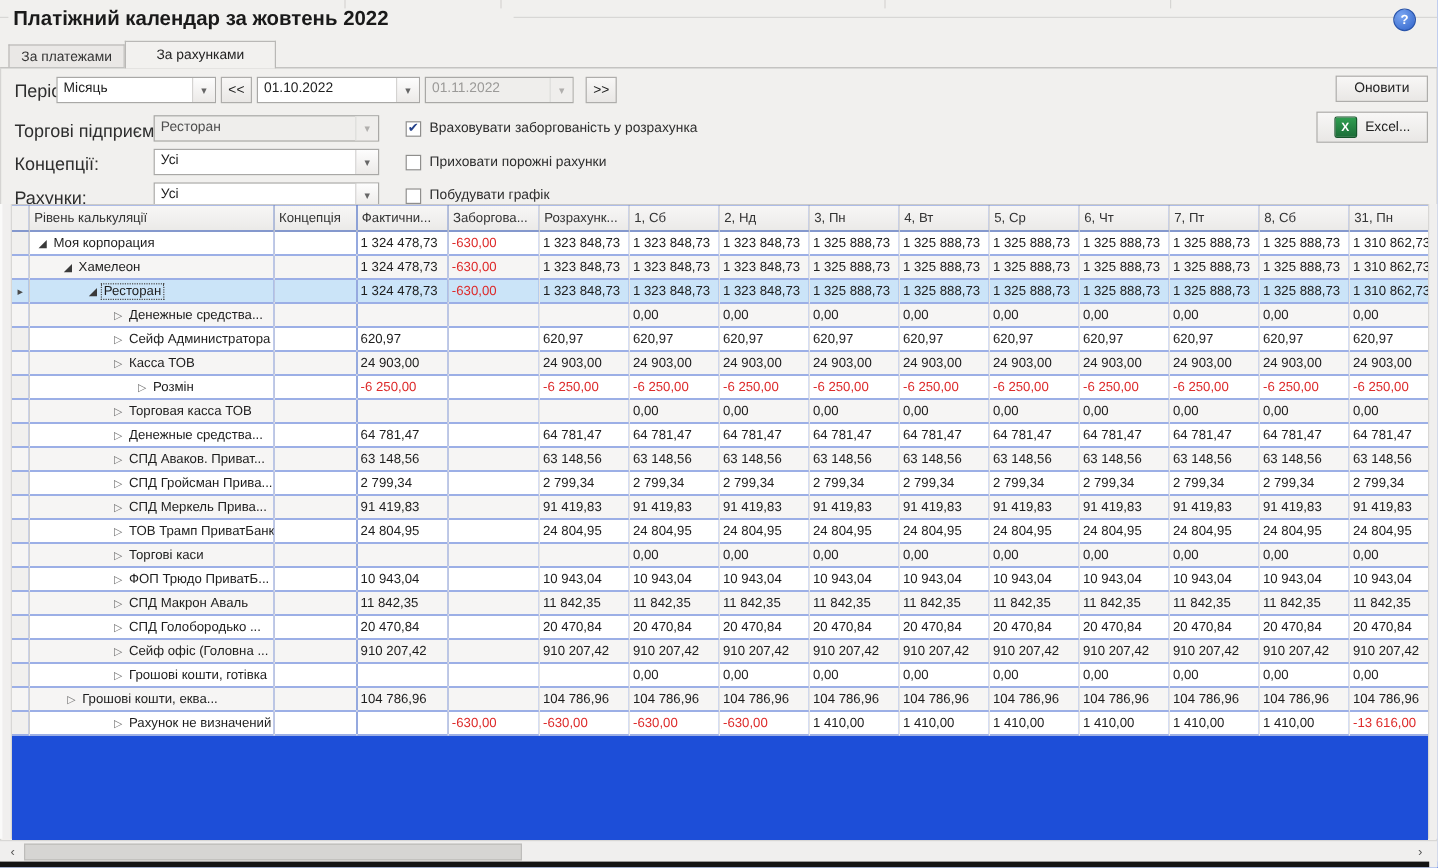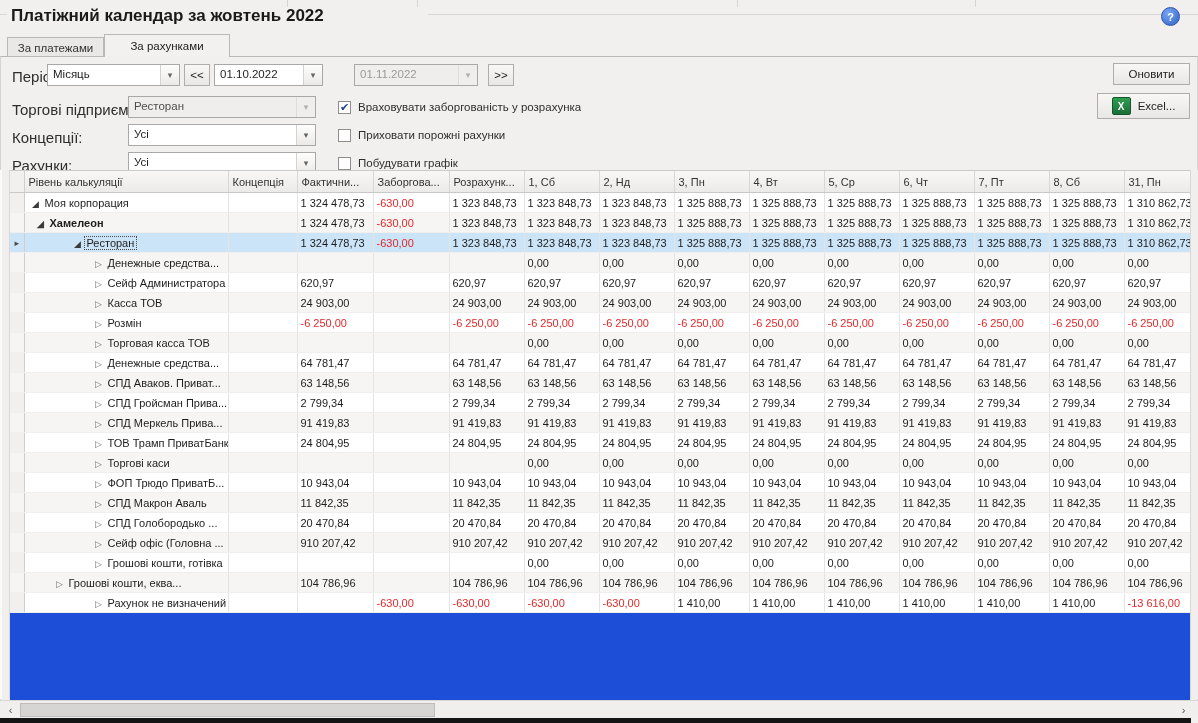--- a/index.html
+++ b/index.html
@@ -79,21 +79,21 @@
   <div class="tab active" style="left:104px;width:126px">За рахунками</div>
 
   <div class="panel"></div>
 
   <div class="lbl" style="left:12px;top:68px">Період</div>
   <div class="combo" style="left:47px;top:64px;width:133px">
     <span class="txt">Місяць</span>
     <span class="arrowbox">▾</span>
   </div>
   <div class="btn" style="left:184px;top:64px;width:26px;height:22px">&lt;&lt;</div>
-  <div class="combo" style="left:214px;top:64px;width:109px">
+  <div class="combo" style="left:214px;top:64px;width:136px">
     <span class="txt">01.10.2022</span>
     <span class="arrowbox">▾</span>
   </div>
   <div class="combo disabled dim" style="left:354px;top:64px;width:124px">
     <span class="txt">01.11.2022</span>
     <span class="arrowbox">▾</span>
   </div>
   <div class="btn" style="left:488px;top:64px;width:26px;height:22px">&gt;&gt;</div>
   <div class="btn" style="left:1113px;top:63px;width:77px;height:22px">Оновити</div>
 
@@ -183,21 +183,21 @@
             <td>1 325 888,73</td>
             <td>1 325 888,73</td>
             <td>1 325 888,73</td>
             <td>1 325 888,73</td>
             <td>1 325 888,73</td>
             <td>1 325 888,73</td>
             <td>1 310 862,73</td>
           </tr>
           <tr class="odd">
             <td class="ind"></td>
-            <td class="namecell" style="padding-left: 9px; font-weight: bold;"><span class="exp open">◢</span><span class="rowlbl">Хамелеон</span></td>
+            <td class="namecell" style="padding-left: 25px;"><span class="exp open">◢</span><span class="rowlbl">Хамелеон</span></td>
             <td></td>
             <td>1 324 478,73</td>
             <td class="neg">-630,00</td>
             <td>1 323 848,73</td>
             <td class="fd">1 323 848,73</td>
             <td>1 323 848,73</td>
             <td>1 325 888,73</td>
             <td>1 325 888,73</td>
             <td>1 325 888,73</td>
             <td>1 325 888,73</td>
@@ -268,21 +268,21 @@
             <td>24 903,00</td>
             <td>24 903,00</td>
             <td>24 903,00</td>
             <td>24 903,00</td>
             <td>24 903,00</td>
             <td>24 903,00</td>
             <td>24 903,00</td>
           </tr>
           <tr>
             <td class="ind"></td>
-            <td class="namecell" style="padding-left: 67px;"><span class="exp closed">▷</span><span class="rowlbl">Розмін</span></td>
+            <td class="namecell" style="padding-left: 87px;"><span class="exp closed">▷</span><span class="rowlbl">Розмін</span></td>
             <td></td>
             <td class="neg">-6 250,00</td>
             <td></td>
             <td class="neg">-6 250,00</td>
             <td class="fd neg">-6 250,00</td>
             <td class="neg">-6 250,00</td>
             <td class="neg">-6 250,00</td>
             <td class="neg">-6 250,00</td>
             <td class="neg">-6 250,00</td>
             <td class="neg">-6 250,00</td>

